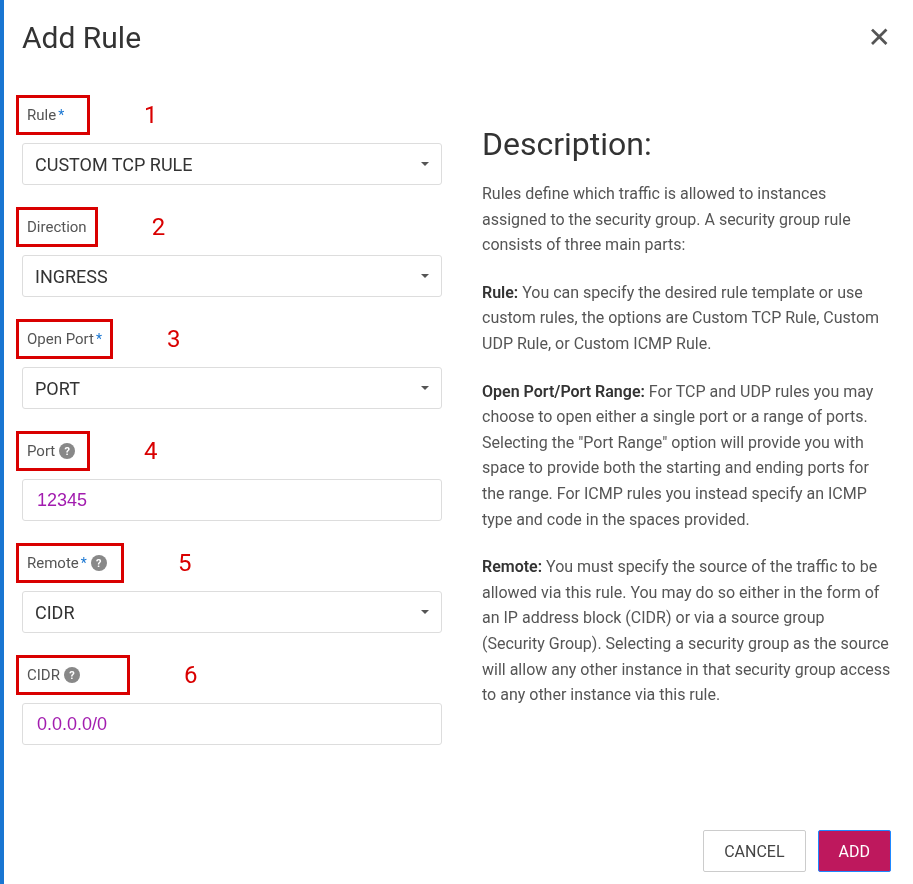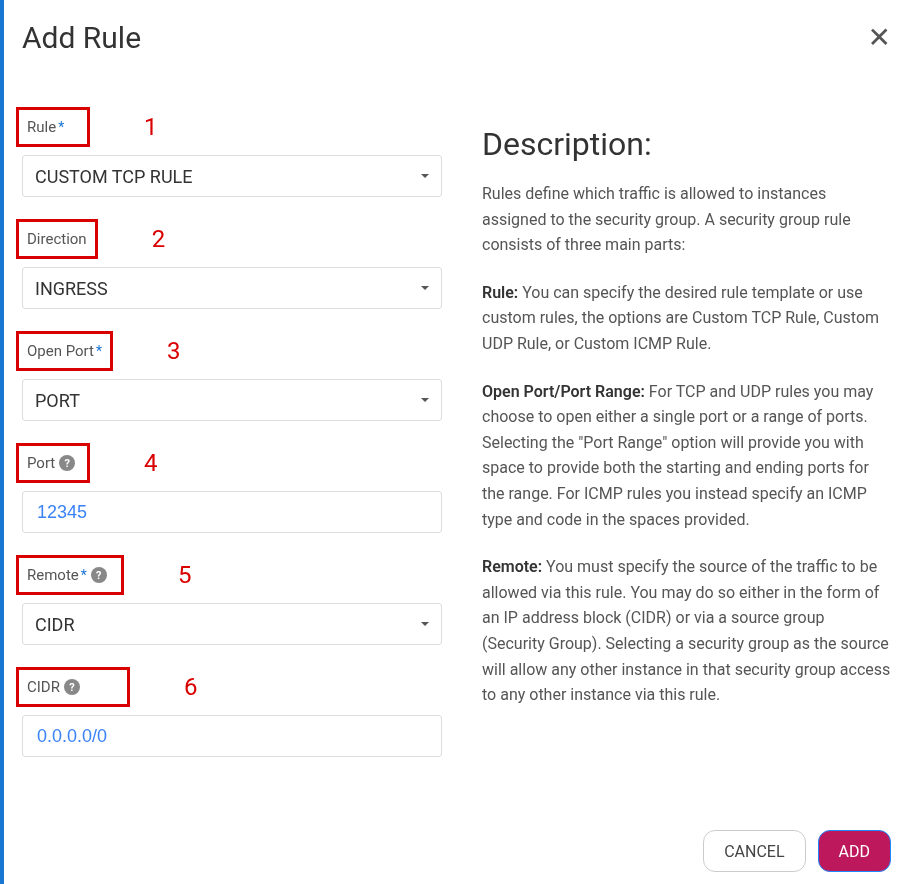--- a/index.html
+++ b/index.html
@@ -50,21 +50,20 @@
     padding-top: 30px;
   }
   .field-block {
     margin-bottom: 22px;
   }
   .label-row {
     display: flex;
     align-items: center;
     gap: 54px;
     margin-bottom: 8px;
-    margin-top: 12px;
   }
   .label-box {
     border: 3px solid #d90000;
     padding: 6px 8px;
     display: inline-flex;
     align-items: center;
     min-width: 74px;
     box-sizing: border-box;
     height: 40px;
   }
@@ -121,21 +120,21 @@
     height: 0;
     border-left: 4px solid transparent;
     border-right: 4px solid transparent;
     border-top: 4px solid #555;
     transform: translateY(-50%);
   }
   .control.input input {
     border: none;
     outline: none;
     font-size: 18px;
-    color: #3b82f6;
+    color: #a21caf;
     width: 100%;
     background: transparent;
   }
   .desc-heading {
     font-size: 32px;
     font-weight: 400;
     color: #333;
     margin-bottom: 18px;
   }
   .desc-col p {
@@ -151,21 +150,21 @@
   .footer {
     position: absolute;
     right: 22px;
     bottom: 12px;
     display: flex;
     gap: 12px;
   }
   .btn {
     height: 42px;
     padding: 0 20px;
-    border-radius: 12px;
+    border-radius: 2px;
     font-size: 16px;
     display: inline-flex;
     align-items: center;
     justify-content: center;
     cursor: pointer;
     box-sizing: border-box;
   }
   .btn-cancel {
     background: #fff;
     border: 1px solid #ccc;

